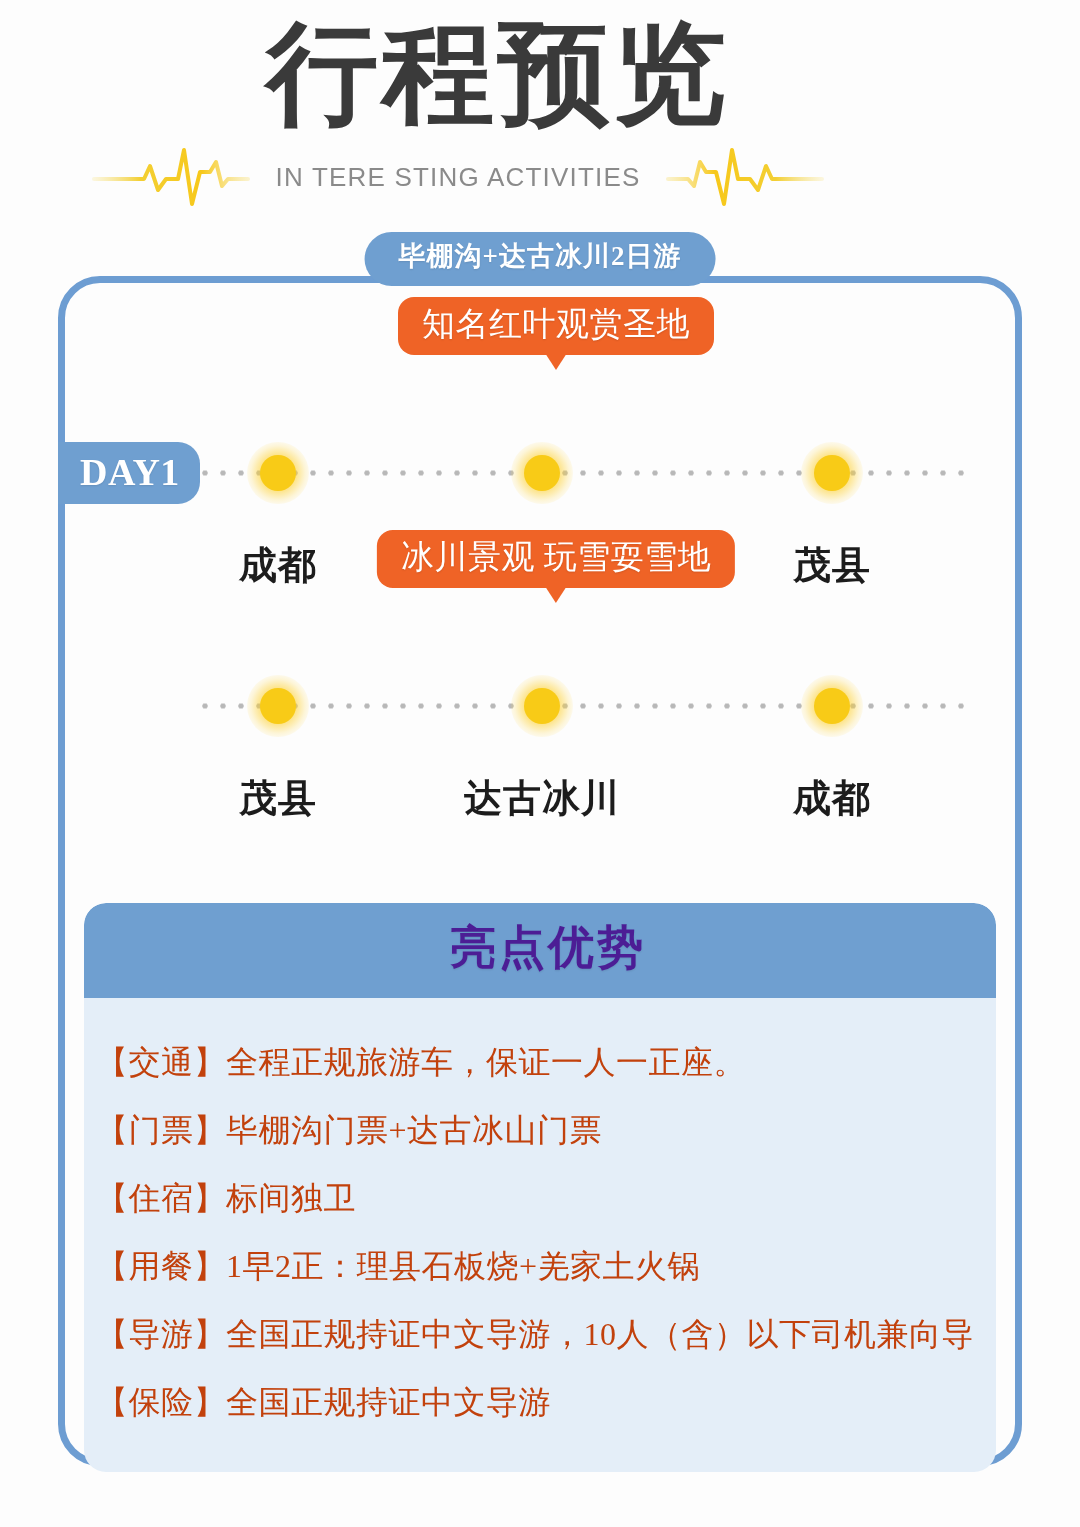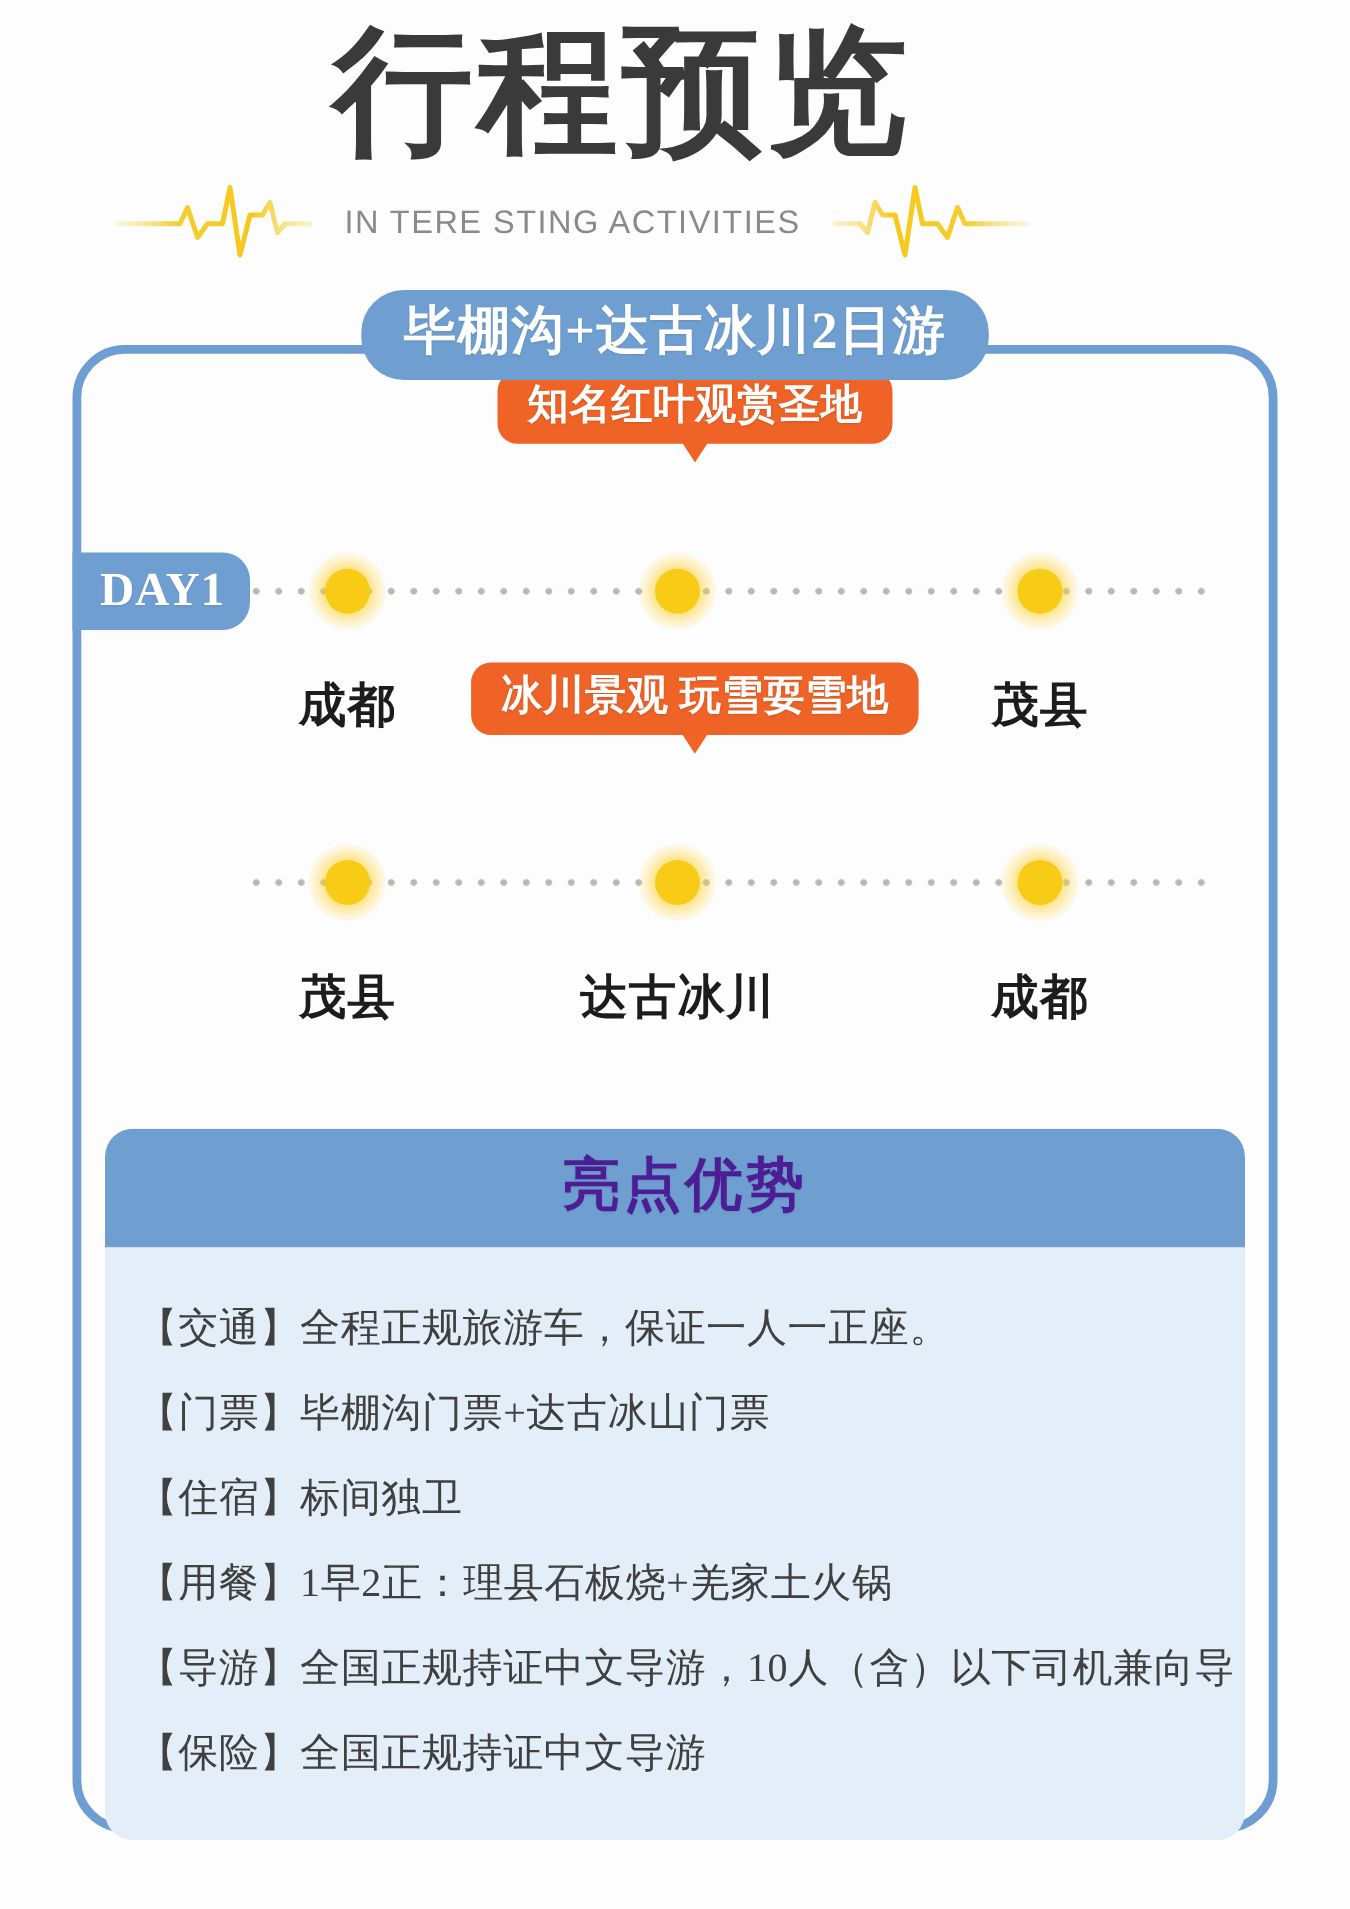--- a/index.html
+++ b/index.html
@@ -75,21 +75,21 @@
     position: absolute;
     left: 50%;
     transform: translateX(-50%);
     top: 232px;
     background: #6f9fd0;
     color: #ffffff;
     border-radius: 34px;
     padding: 9px 34px 13px 34px;
     font-family: "Liberation Serif", "DejaVu Serif", serif;
     font-weight: bold;
-    font-size: 42px;
+    font-size: 27px;
     line-height: 1.18;
     letter-spacing: 1px;
     white-space: nowrap;
     z-index: 5;
     text-shadow: 0 1px 2px rgba(0,0,0,0.10);
   }
 
   
   .day-row {
     position: absolute;
@@ -180,21 +180,21 @@
   .callout {
     position: absolute;
     left: 50%;
     transform: translateX(-50%);
     bottom: 118px;
     background: #ef6326;
     color: #ffffff;
     border-radius: 16px;
     padding: 8px 24px 11px 24px;
     font-family: "Liberation Serif", "DejaVu Serif", serif;
-    font-weight: bold;
+    font-weight: normal;
     font-size: 33px;
     line-height: 1.18;
     white-space: nowrap;
     letter-spacing: 0.5px;
     text-shadow: 0 1px 2px rgba(0,0,0,0.12);
   }
   .callout::after {
     content: "";
     position: absolute;
     left: 50%;
@@ -240,22 +240,22 @@
   .highlights-body {
     background: #e4eef8;
     padding: 30px 0 36px 0;
     min-height: 416px;
     box-sizing: border-box;
   }
   .hl-item {
     font-family: "Liberation Serif", "DejaVu Serif", serif;
     font-size: 32px;
     line-height: 1.25;
-    color: #404040;
-    padding: 14px 0 14px 26px;
+    color: #c2410c;
+    padding: 14px 0 14px 12px;
     white-space: nowrap;
     letter-spacing: 0.5px;
   }
 </style>
 </head>
 <body>
 
 <div class="header">
   <div class="main-title">行程预览</div>
 

